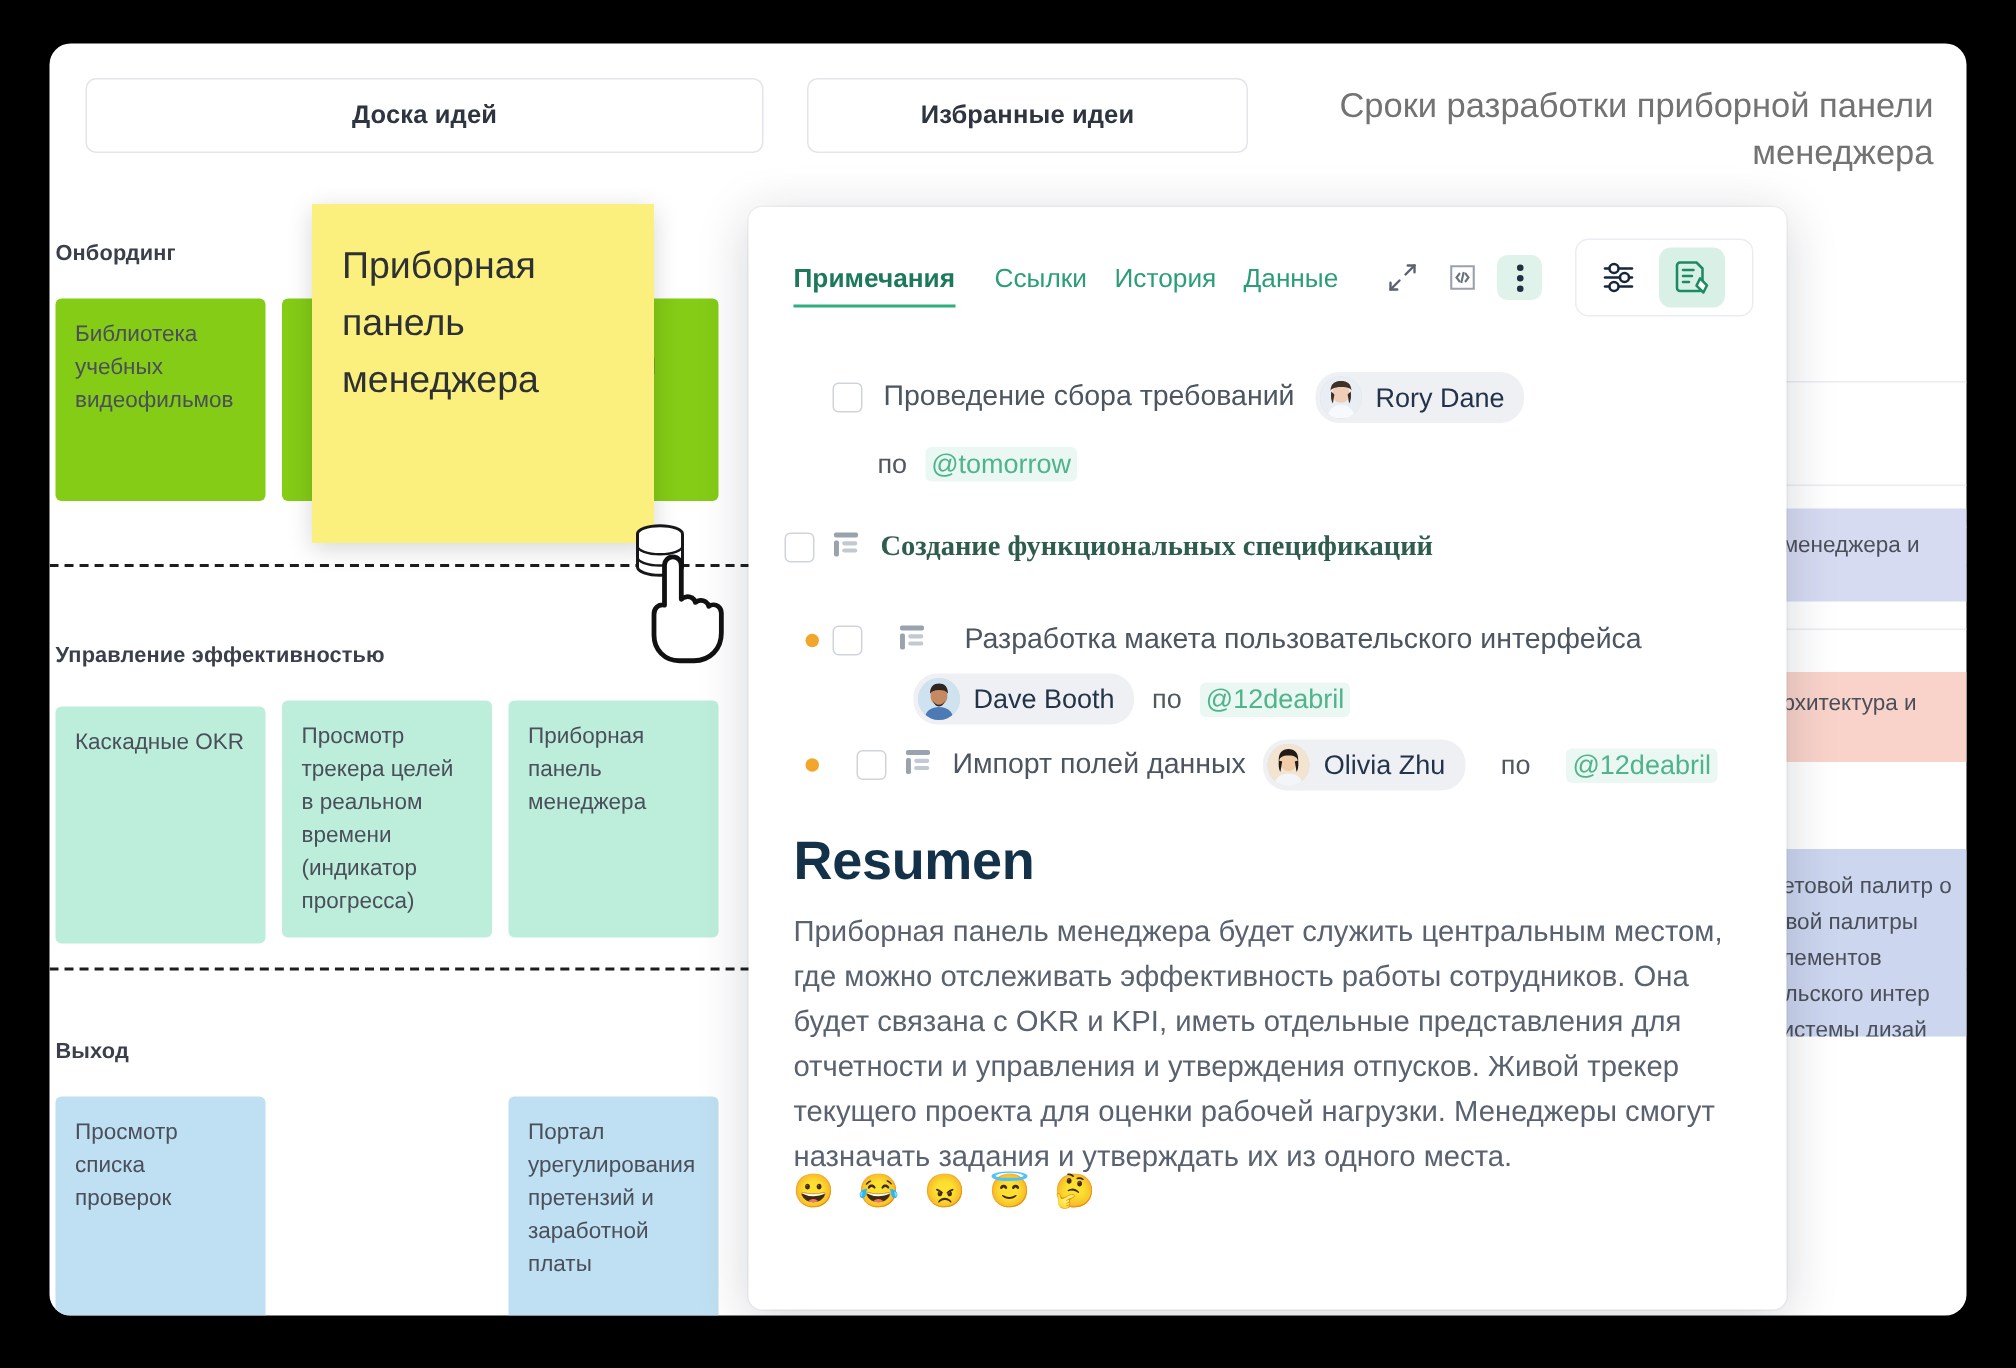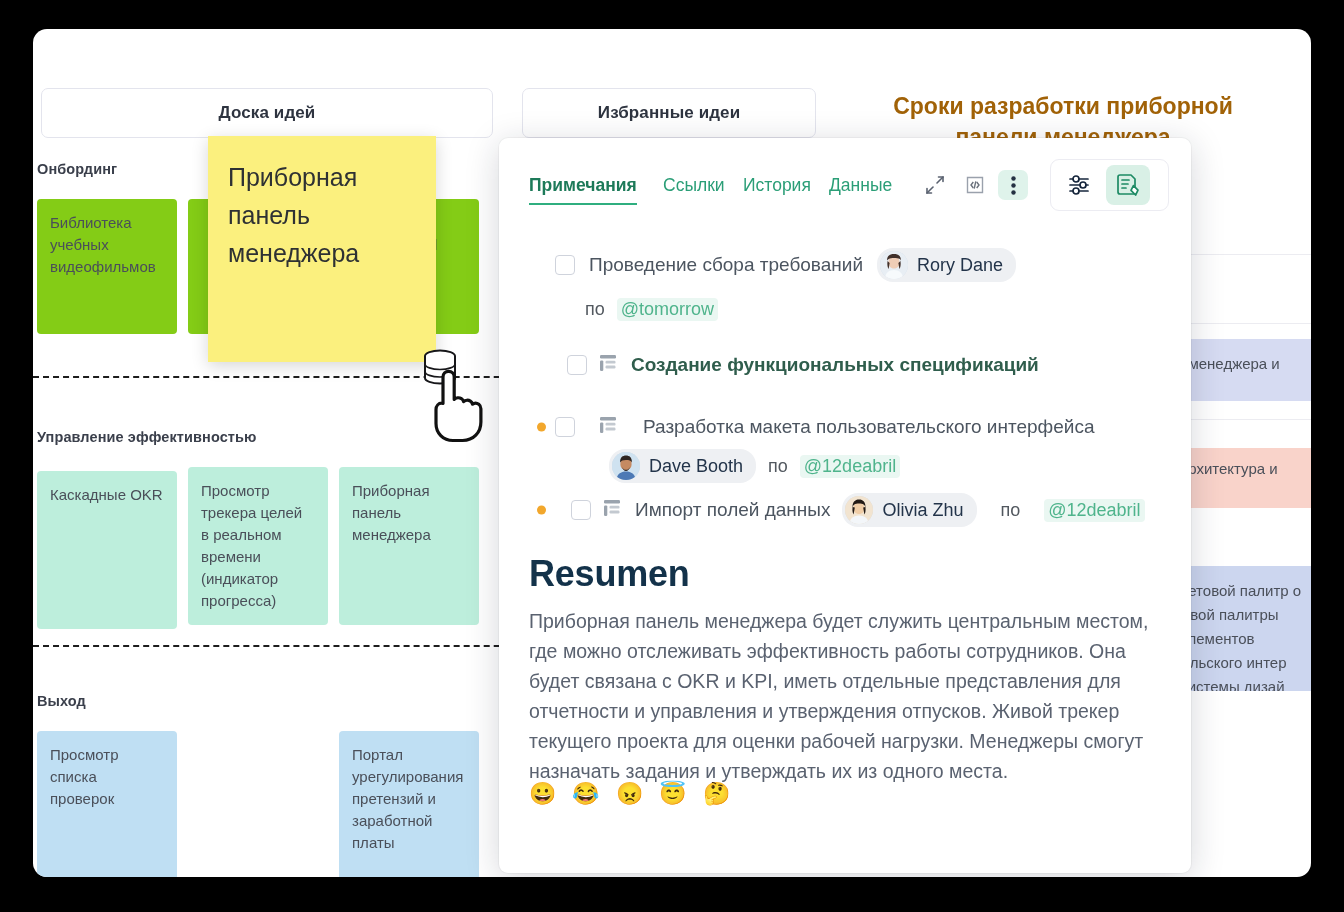--- a/index.html
+++ b/index.html
@@ -21,46 +21,45 @@
     left: 33px; top: 29px;
     width: 1278px; height: 848px;
     background: #ffffff;
     border-radius: 14px;
     overflow: hidden;
   }
 
   
   .topbar {
     position: absolute;
-    left: 0; top: 0; right: 0;
+    left: 16px; top: 0; right: 0;
     height: 82px;
-    margin-top: 36px;
   }
   .board-tab {
     position: absolute;
     height: 50px;
     background: #fff;
     border: 1px solid #e3e4ed;
     border-radius: 7px;
     display: flex; align-items: center; justify-content: center;
     font-size: 17px; font-weight: bold; color: #2e3440;
     letter-spacing: .1px;
   }
   .tab-1 { left: 8px;  top: 23px; width: 452px; }
   .tab-2 { left: 489px; top: 23px; width: 294px; }
 
   .header-title {
     position: absolute;
     left: 820px; top: 26px;
     width: 420px;
-    text-align: center;
+    text-align: right;
     font-size: 23px;
     line-height: 31px;
-    color: #a16207;
-    font-weight: 700;
+    color: #737373;
+    font-weight: 400;
   }
 
   
   .board {
     position: absolute;
     left: 0; top: 82px; right: 0; bottom: 0;
     overflow: hidden;
   }
   .group-label {
     position: absolute;
@@ -427,21 +426,21 @@
               </svg>
             </div>
             <span class="nm">Rory Dane</span>
           </div>
         </div>
         <div class="task" style="padding-left:86px; gap:12px; margin-top:10px;">
           <span class="word-po">по</span>
           <span class="mention">@tomorrow</span>
         </div>
 
-        <div class="task" style="padding-left:68px; gap:12px; margin-top:22px;">
+        <div class="task" style="padding-left:24px; gap:12px; margin-top:22px;font-family:Liberation Serif, serif;">
           <div class="cbox"></div>
           <span>
             <svg width="20" height="18" viewBox="0 0 20 18">
               <rect x="1" y="1" width="16" height="3.4" rx="1.2" fill="#9aa3ad"></rect>
               <rect x="1" y="6.4" width="3.3" height="10.6" rx="1.2" fill="#9aa3ad"></rect>
               <rect x="6.5" y="6.8" width="10" height="2.8" rx="1.2" fill="#c3c9d0"></rect>
               <rect x="6.5" y="11.6" width="10" height="2.8" rx="1.2" fill="#c3c9d0"></rect>
             </svg>
           </span>
           <div class="task-title bold">Создание функциональных спецификаций</div>

